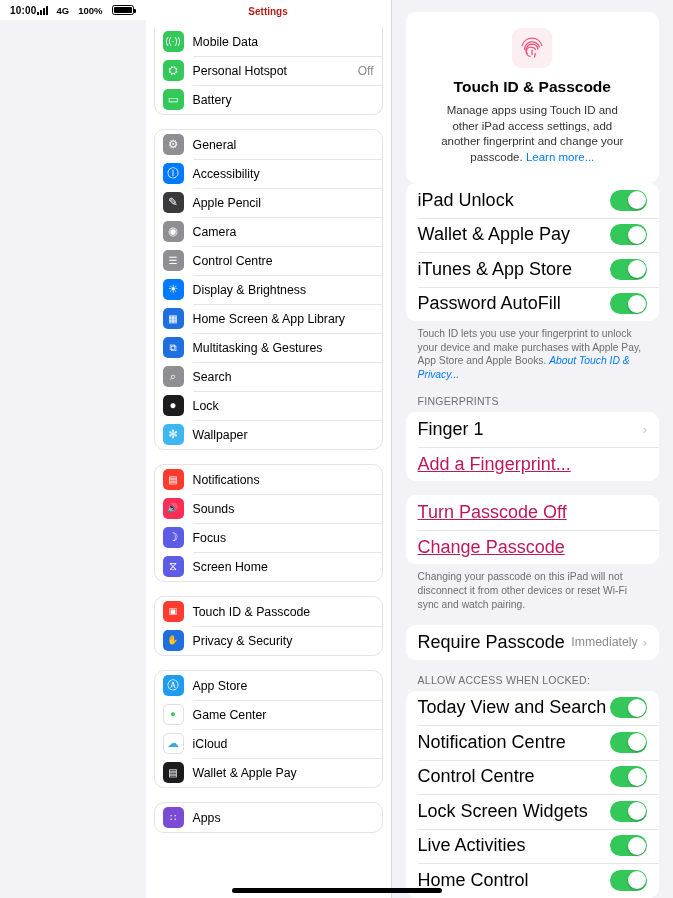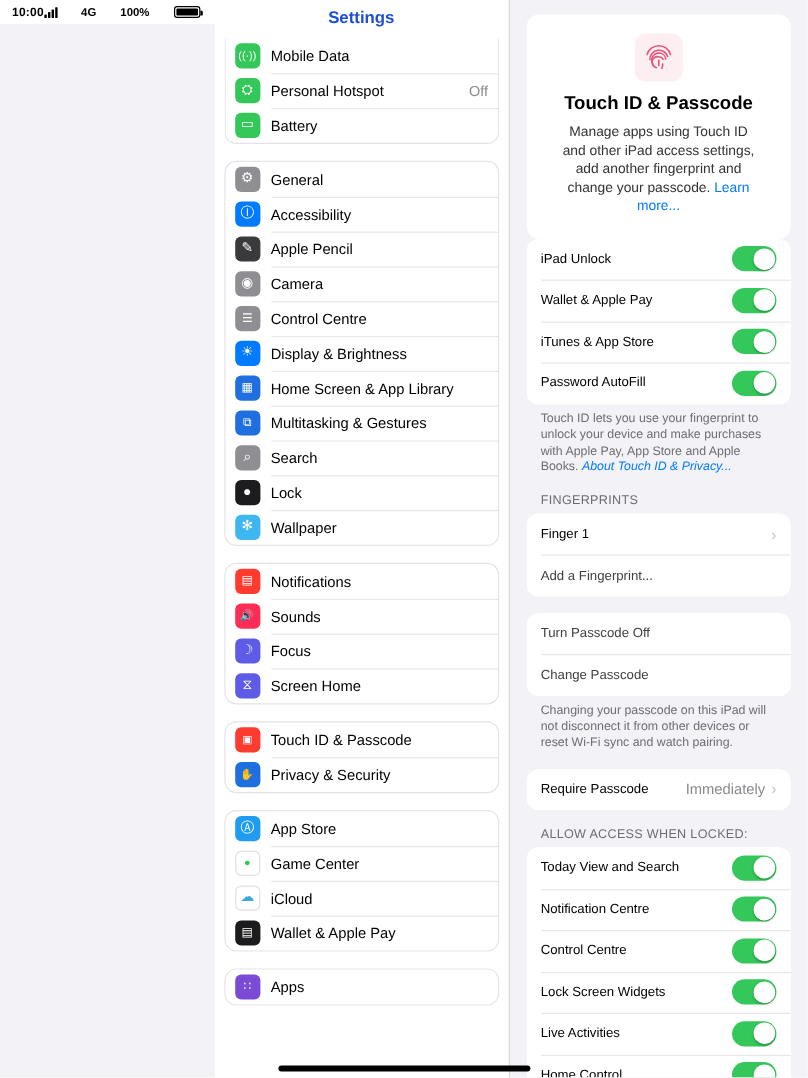--- a/index.html
+++ b/index.html
@@ -26,21 +26,21 @@
     display: flex;
     align-items: center;
     justify-content: space-between;
     padding: 0 12px 0 10px;
     font-size: 10px;
     color: #000;
     background: #ffffff;
   }
   .statusbar .left { font-weight: 600; letter-spacing: .2px; }
   .statusbar .right {
-    display: flex; align-items: center; gap: 20px;
+    display: flex; align-items: center; gap: 9px;
     font-size: 9.5px; font-weight: 600;
   }
   .sig-bars { display: inline-flex; align-items: flex-end; gap: 1px; height: 9px; }
   .sig-bars i { display: block; width: 2px; background: #000; border-radius: .5px; }
   .sig-bars i:nth-child(1){ height: 3px; }
   .sig-bars i:nth-child(2){ height: 5px; }
   .sig-bars i:nth-child(3){ height: 7px; }
   .sig-bars i:nth-child(4){ height: 9px; }
   .batt {
     width: 22px; height: 10px; border: 1px solid #000; border-radius: 2.5px;
@@ -60,24 +60,24 @@
     width: 246px;
     flex: 0 0 246px;
     background: #ffffff;
     border-right: 1px solid #d8d8dc;
     display: flex;
     flex-direction: column;
     min-height: 0;
   }
   .sidebar-title {
     text-align: center;
-    font-size: 14px;
+    font-size: 10px;
     font-weight: bold;
     padding: 6px 0 10px;
-    color: #1d4ed8;
+    color: #b91c1c;
     flex: 0 0 auto;
   }
   .sidebar-scroll {
     flex: 1;
     overflow: hidden;
     padding: 0 8px 4px 8px;
   }
   .group {
     background: #ffffff;
     border-radius: 10px;
@@ -159,22 +159,22 @@
     height: 34.5px;
     padding: 0 12px;
     position: relative;
     background: #fff;
   }
   .drow + .drow:before {
     content: "";
     position: absolute; left: 12px; right: 0; top: 0; height: 1px;
     background: #e6e6ea;
   }
-  .drow .dlbl { font-size: 11px; color: #000; flex: 1; }
-  .drow .dlbl.link { color: #404040; }
+  .drow .dlbl { font-size: 18px; color: #000; flex: 1; }
+  .drow .dlbl.link { color: #be185d; text-decoration: underline; }
   .drow .dval { font-size: 12.3px; color: #8a8a8e; margin-right: 5px; }
   .chev { color: #c4c4c8; font-size: 13px; line-height: 1; }
 
   .toggle {
     width: 37px; height: 21px;
     border-radius: 11px;
     background: #34c759;
     position: relative;
     flex: 0 0 37px;
   }

